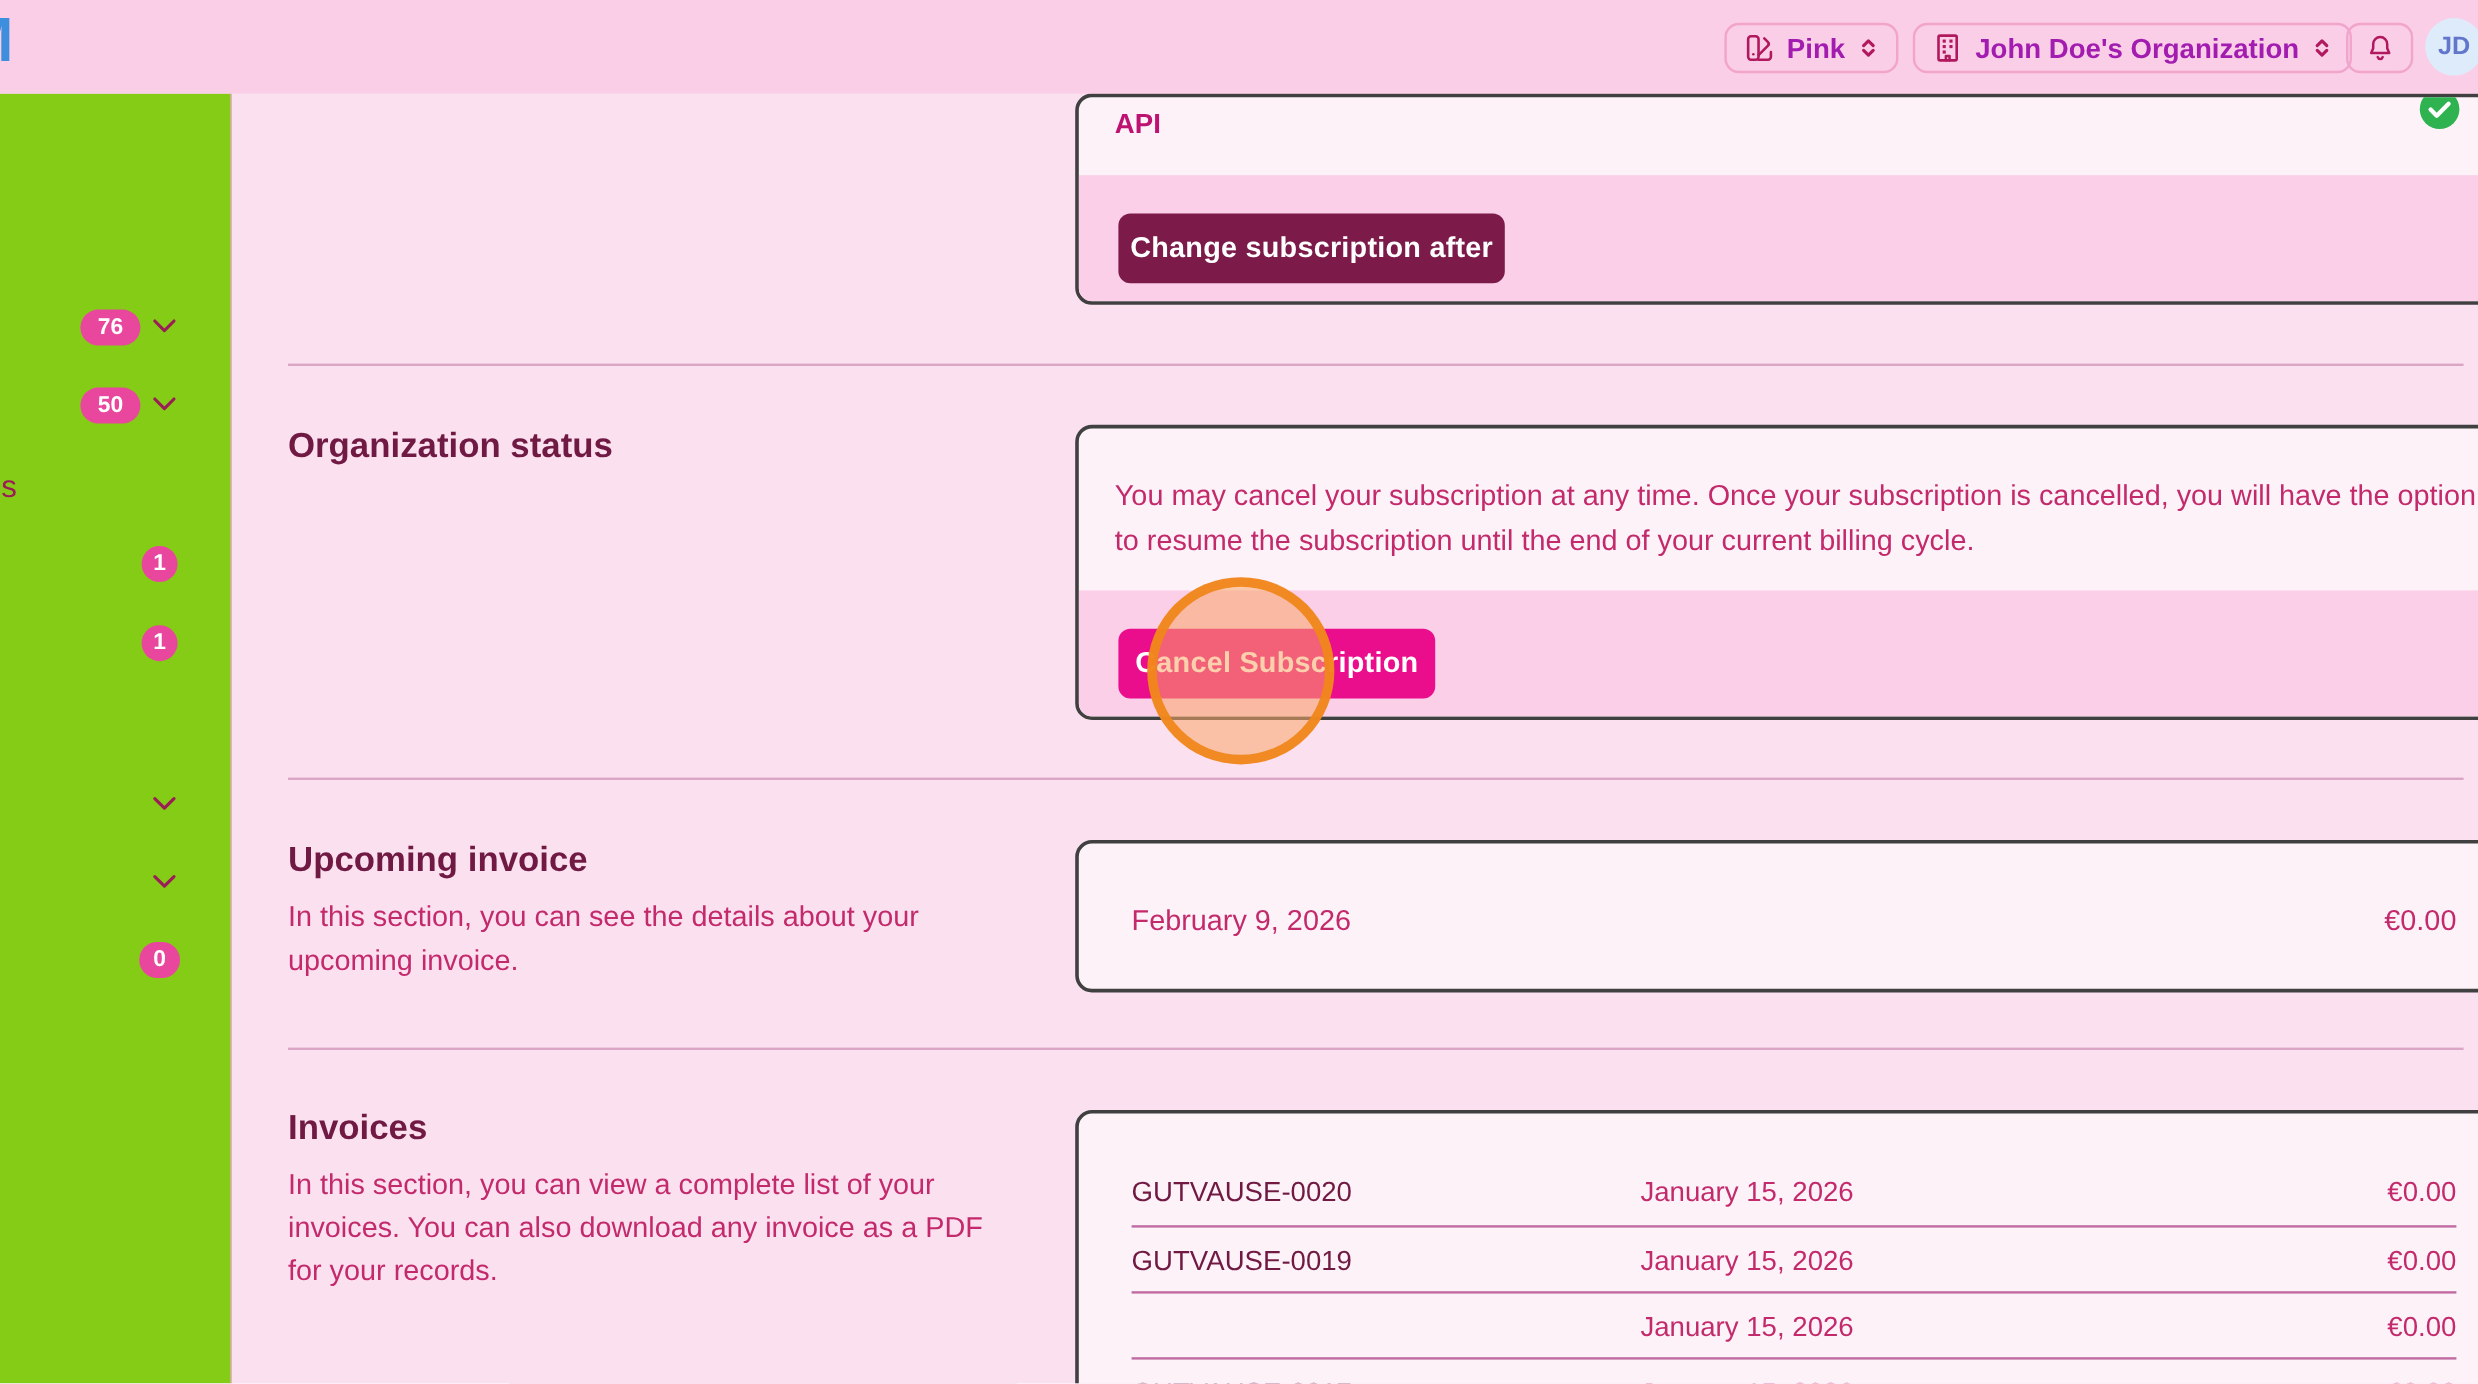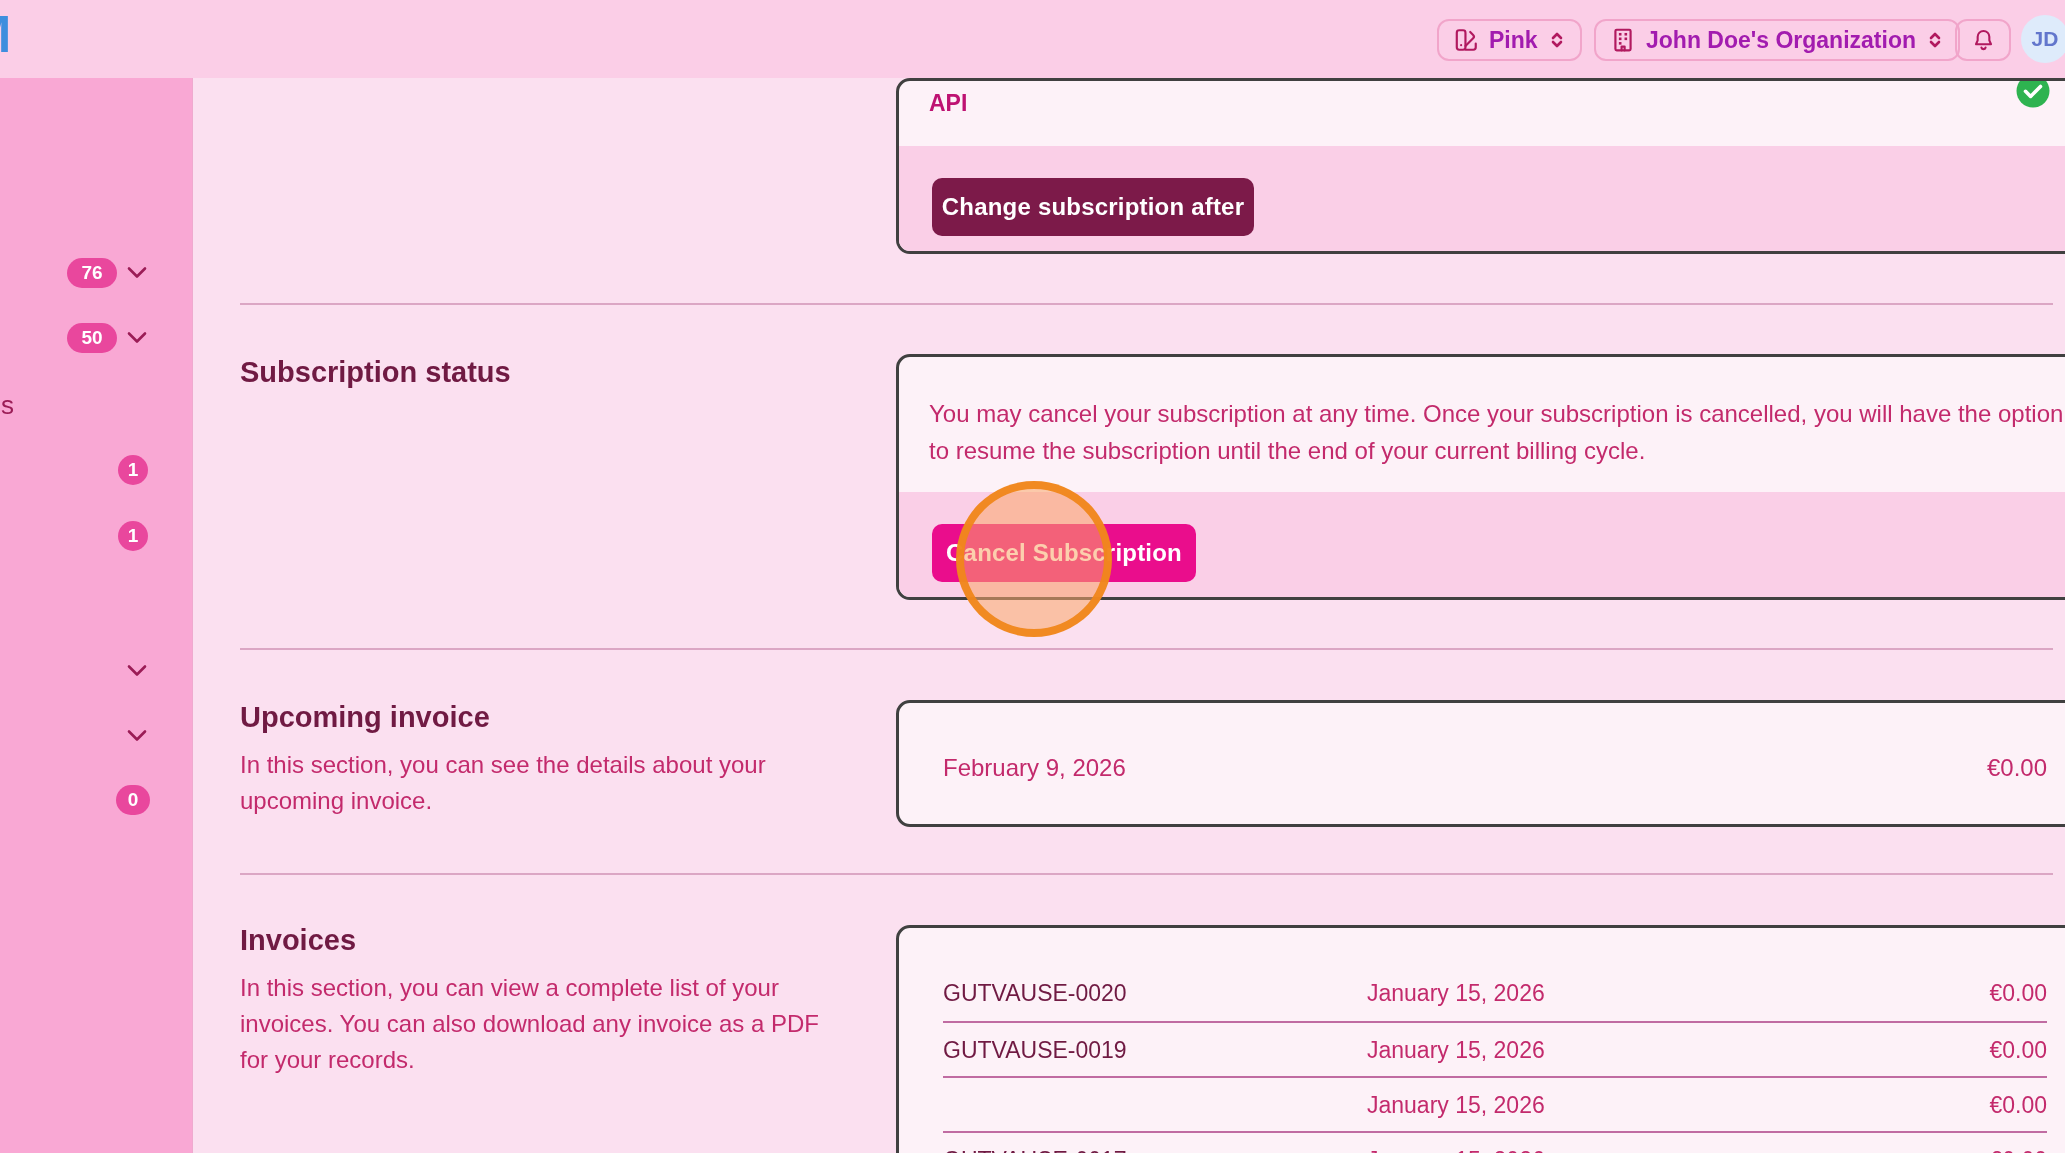--- a/index.html
+++ b/index.html
@@ -21,21 +21,21 @@
   .tb-btn svg { display:block; }
   .btn-theme { left:1437px; }
   .btn-org   { left:1594px; }
   .btn-bell  { left:1955px; width:56px; justify-content:center; padding:0; }
   .avatar { position:absolute; left:2021px; top:15px; width:48px; height:48px;
             border-radius:50%; background:#DEEBFB; color:#6276CC; font-size:21px;
             font-weight:700; display:flex; align-items:center; justify-content:center; }
 
   
   .sidebar { position:absolute; left:0; top:78px; width:193px; height:1075px;
-             background:#f9a8d4; border-right:1px solid #EFAACF; z-index:5; }
+             background:#84cc16; border-right:1px solid #EFAACF; z-index:5; }
   .badge { position:absolute; background:#E9479D; color:#fff; font-size:19px;
            font-weight:700; display:flex; align-items:center; justify-content:center;
            border-radius:15px; cursor:pointer; }
   .chev { position:absolute; cursor:pointer; }
   .side-label { position:absolute; left:1px; top:312px; font-size:26px;
                 color:#9B1C56; cursor:pointer; }
 
   
   .divider { position:absolute; left:240px; width:1813px; height:2px; background:#DBA6C4; }
   .sec-title { position:absolute; left:240px; font-size:29px; font-weight:700;
@@ -183,21 +183,21 @@
       <svg width="36" height="36" viewBox="0 0 24 24">
         <circle cx="12" cy="12" r="11" fill="#2EB350"></circle>
         <polyline points="7,12.2 10.4,15.6 17,9" fill="none" stroke="#fff" stroke-width="2.4" stroke-linecap="round" stroke-linejoin="round"></polyline>
       </svg>
     </span>
     <div class="card-footer"></div>
     <button class="btn btn-change">Change subscription after</button>
   </div>
 
   <div class="divider" style="top:303px;"></div>
-  <h2 class="sec-title" style="top:356px;">Subscription status</h2>
+  <h2 class="sec-title" style="top:356px;">Organization status</h2>
 
   <div class="card card-status">
     <p class="status-msg">You may cancel your subscription at any time. Once your subscription is cancelled, you will have the option to resume the subscription until the end of your current billing cycle.</p>
     <div class="card-footer"></div>
     <button class="btn btn-cancel">Cancel Subscription</button>
   </div>
 
   <div class="click-circle"></div>
 
   <div class="divider" style="top:648px;"></div>

